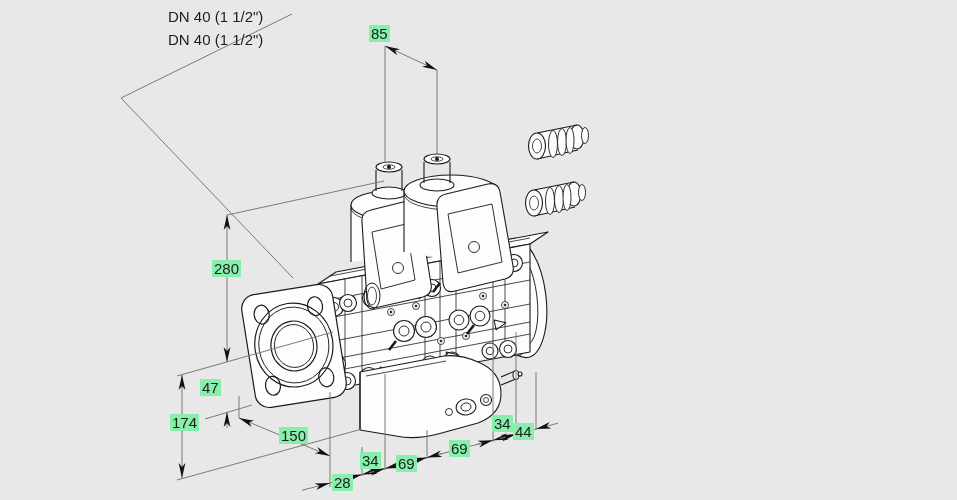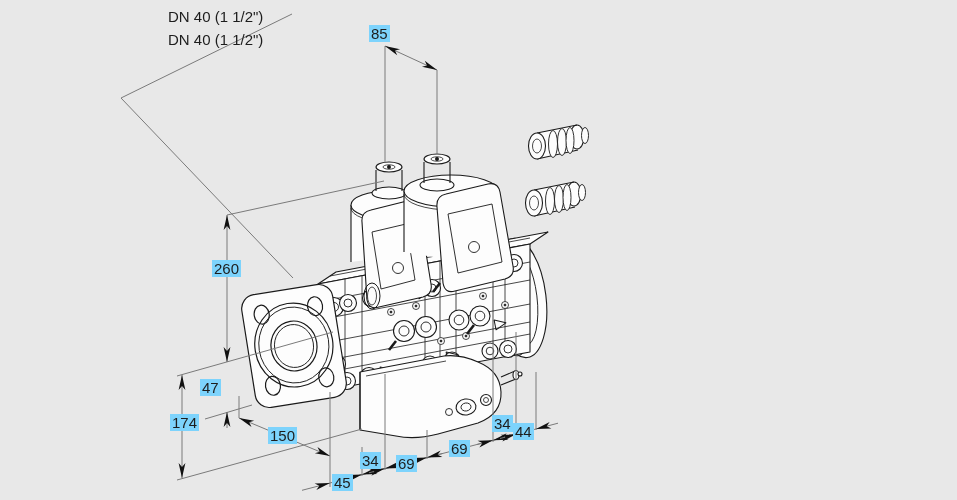--- a/index.html
+++ b/index.html
@@ -8,21 +8,21 @@
     width:957px;height:500px;
     background:#e8e8e8;
     overflow:hidden;
     font-family:"Liberation Sans",sans-serif;
   }
   #drawing{position:absolute;left:0;top:0;}
   .dim{
     position:absolute;
     font:15px/17px "Liberation Sans",sans-serif;
     color:#1d1d1d;
-    background:#7dd3fc;
+    background:#86efac;
     padding:0 2px;
     white-space:nowrap;
   }
   .dn{background:transparent;}
 </style>
 </head>
 <body>
 
 <div id="canvas">
 
@@ -249,24 +249,24 @@
     <path d="M500,438.5 L516,434.3" marker-end="url(#ae)"></path>
     <path d="M532,430.1 L516,434.3" marker-end="url(#ae)"></path>
     <path d="M558,423.2 L536,429" marker-end="url(#ae)"></path>
   </g>
 </svg>
 
 <span class="dim dn" style="left:166px;top:8px">DN 40 (1 1/2")</span>
 <span class="dim dn" style="left:166px;top:31px">DN 40 (1 1/2")</span>
 
 <span class="dim" style="left:369px;top:25px">85</span>
-<span class="dim" style="left:212px;top:260px">260</span>
+<span class="dim" style="left:212px;top:260px">280</span>
 <span class="dim" style="left:200px;top:379px">47</span>
 <span class="dim" style="left:170px;top:414px">174</span>
-<span class="dim" style="left:268px;top:427px">150</span>
-<span class="dim" style="left:332px;top:474px">45</span>
+<span class="dim" style="left:279px;top:427px">150</span>
+<span class="dim" style="left:332px;top:474px">28</span>
 <span class="dim" style="left:360px;top:452px">34</span>
 <span class="dim" style="left:396px;top:455px">69</span>
 <span class="dim" style="left:449px;top:440px">69</span>
 <span class="dim" style="left:492px;top:415px">34</span>
 <span class="dim" style="left:513px;top:423px">44</span>
 
 </div>
 
 </body></html>

